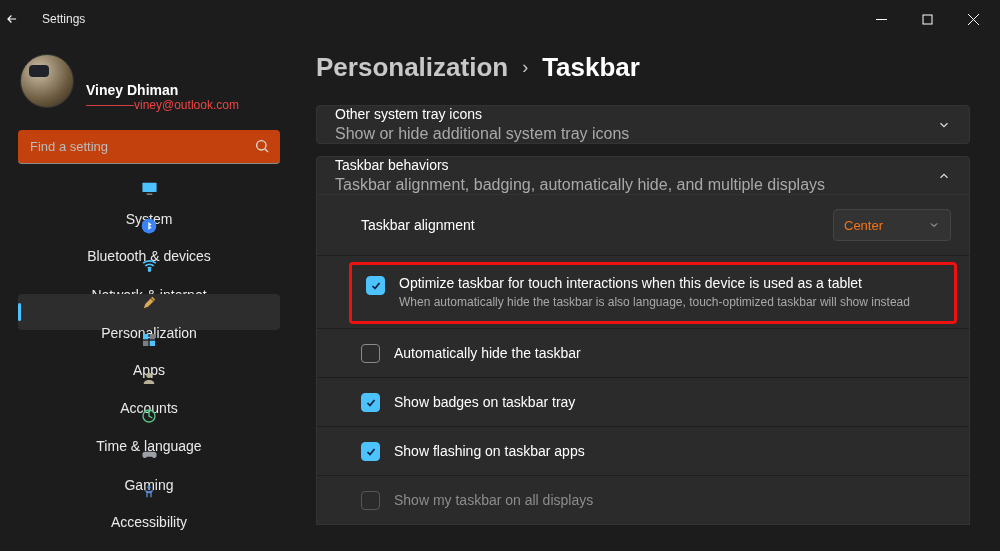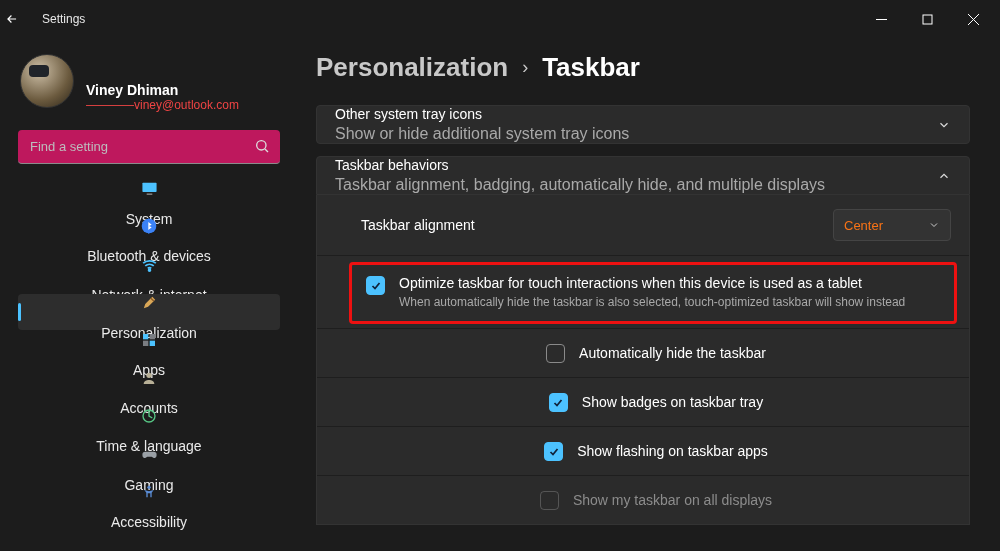--- a/index.html
+++ b/index.html
@@ -14,21 +14,21 @@
 .layout { display:flex; height:calc(551px - 38px); }
 
 .sidebar { width:292px; padding:8px 12px 0 18px; }
 .profile { display:flex; align-items:center; gap:12px; margin:4px 0 18px 2px; }
 .avatar { width:54px; height:54px; border-radius:50%; background:radial-gradient(circle at 35% 30%, #cdbfa7, #6b5a3e 60%, #2b2418); border:1px solid #333; position:relative; overflow:hidden; }
 .avatar::after{ content:""; position:absolute; left:8px; top:10px; width:20px; height:12px; background:#20242a; border-radius:4px; }
 .uname { font-size:14px; font-weight:600;margin-top:32px; }
 .uemail { font-size:12px; color:#ef4444; }
 
 .searchwrap { position:relative; margin-bottom:16px; }
-.search { width:100%; height:34px; background:#be185d; border:none; border-bottom:1px solid #8b8b8b; border-radius:4px; padding:0 34px 0 12px; color:#ddd; font-size:13px; outline:none; }
+.search { width:100%; height:34px; background:#c2410c; border:none; border-bottom:1px solid #8b8b8b; border-radius:4px; padding:0 34px 0 12px; color:#ddd; font-size:13px; outline:none; }
 .search::placeholder { color:#bdbdbd; }
 .searchicon { position:absolute; right:10px; top:8px; color:#ddd; }
 
 .nav { display:flex; flex-direction:column; gap:2px; }
 .navitem { display:flex; align-items:center; height:36px; border-radius:4px; padding:0 10px; gap:14px; font-size:14px; color:#eaeaea; cursor:pointer; position:relative;flex-direction:column; }
 .navitem.active { background:#2d2d2d; }
 .navitem.active::before { content:""; position:absolute; left:0; top:9px; bottom:9px; width:3px; background:#4cc2ff; border-radius:2px; }
 .nicon { width:18px; height:18px; display:flex; align-items:center; justify-content:center; }
 
 .main { flex:1; padding:8px 30px 0 24px; overflow:hidden; }
@@ -58,21 +58,21 @@
 
 .cbrow { display:flex; align-items:flex-start; gap:14px; }
 .cb { width:19px; height:19px; border-radius:4px; border:1px solid #8a8a8a; flex:none; display:flex; align-items:center; justify-content:center; margin-top:1px; }
 .cb.checked { background:#4cc2ff; border-color:#4cc2ff; }
 .cb.checked svg { display:block; }
 .cb:not(.checked) svg { display:none; }
 .cb.disabled { opacity:.45; }
 .cblabel { font-size:14px; }
 .cblabel.disabled { color:#8c8c8c; }
 
-.sectionrow { padding:14px 18px 14px 44px; border-top:1px solid #1e1e1e; display:flex; align-items:center; gap:14px;justify-content:center; }
+.sectionrow { padding:14px 18px 14px 44px; border-top:1px solid #1e1e1e; display:flex; align-items:center; gap:14px; }
 
 svg { display:block; }
 </style>
 </head>
 <body>
 
 <div class="titlebar">
   <div class="back">
     <svg width="14" height="14" viewBox="0 0 24 24" fill="none" stroke="currentColor" stroke-width="2">
         <path d="M19 12H5M11 18l-6-6 6-6"></path>
@@ -253,21 +253,21 @@
       <div style="border-top:1px solid #1e1e1e;">
         <div class="highlight">
           <div class="cbrow">
             <div class="cb checked">
                 <svg width="12" height="12" viewBox="0 0 24 24" fill="none" stroke="#10223a" stroke-width="3.5">
                   <path d="M5 12l5 5 9-11"></path>
                 </svg>
               </div>
             <div>
               <div class="cblabel">Optimize taskbar for touch interactions when this device is used as a tablet</div>
-              <div class="rowsub">When automatically hide the taskbar is also selected, touch-optimized taskbar will show instead</div>
+              <div class="rowsub">When automatically hide the taskbar is also language, touch-optimized taskbar will show instead</div>
             </div>
           </div>
         </div>
       </div>
 
       <div class="sectionrow">
         <div class="cb"></div>
         <div class="cblabel">Automatically hide the taskbar</div>
       </div>
 

